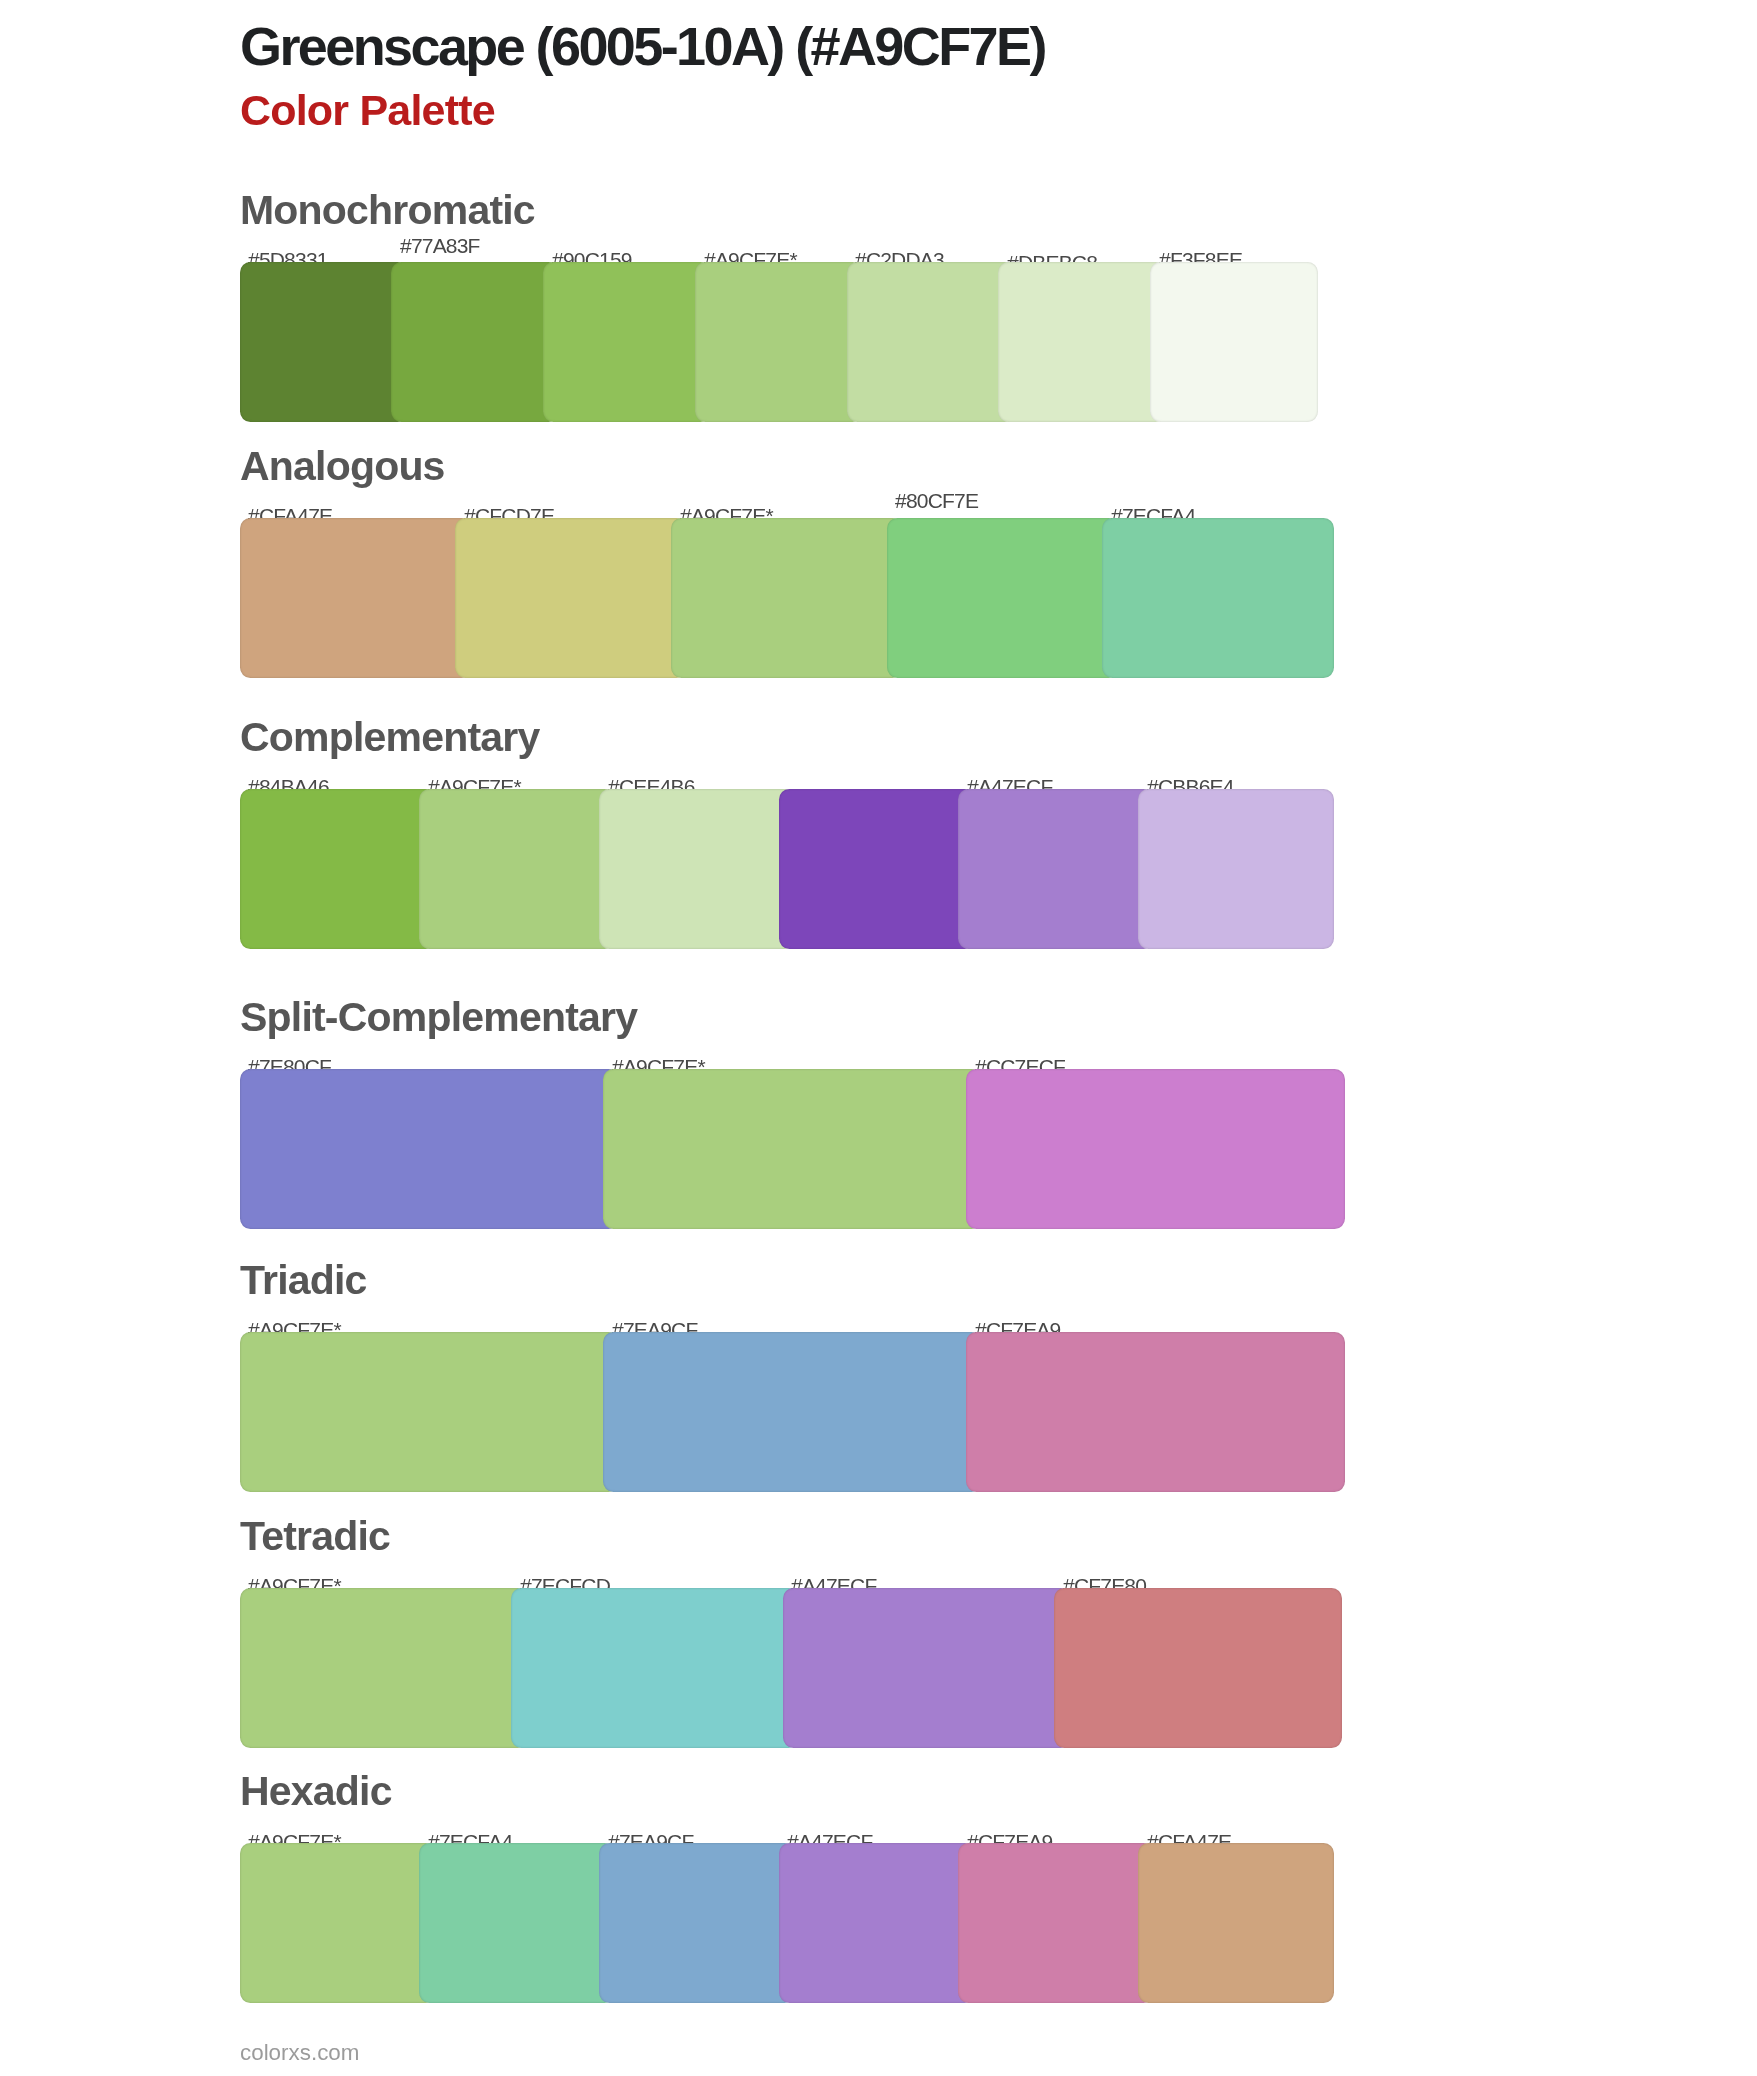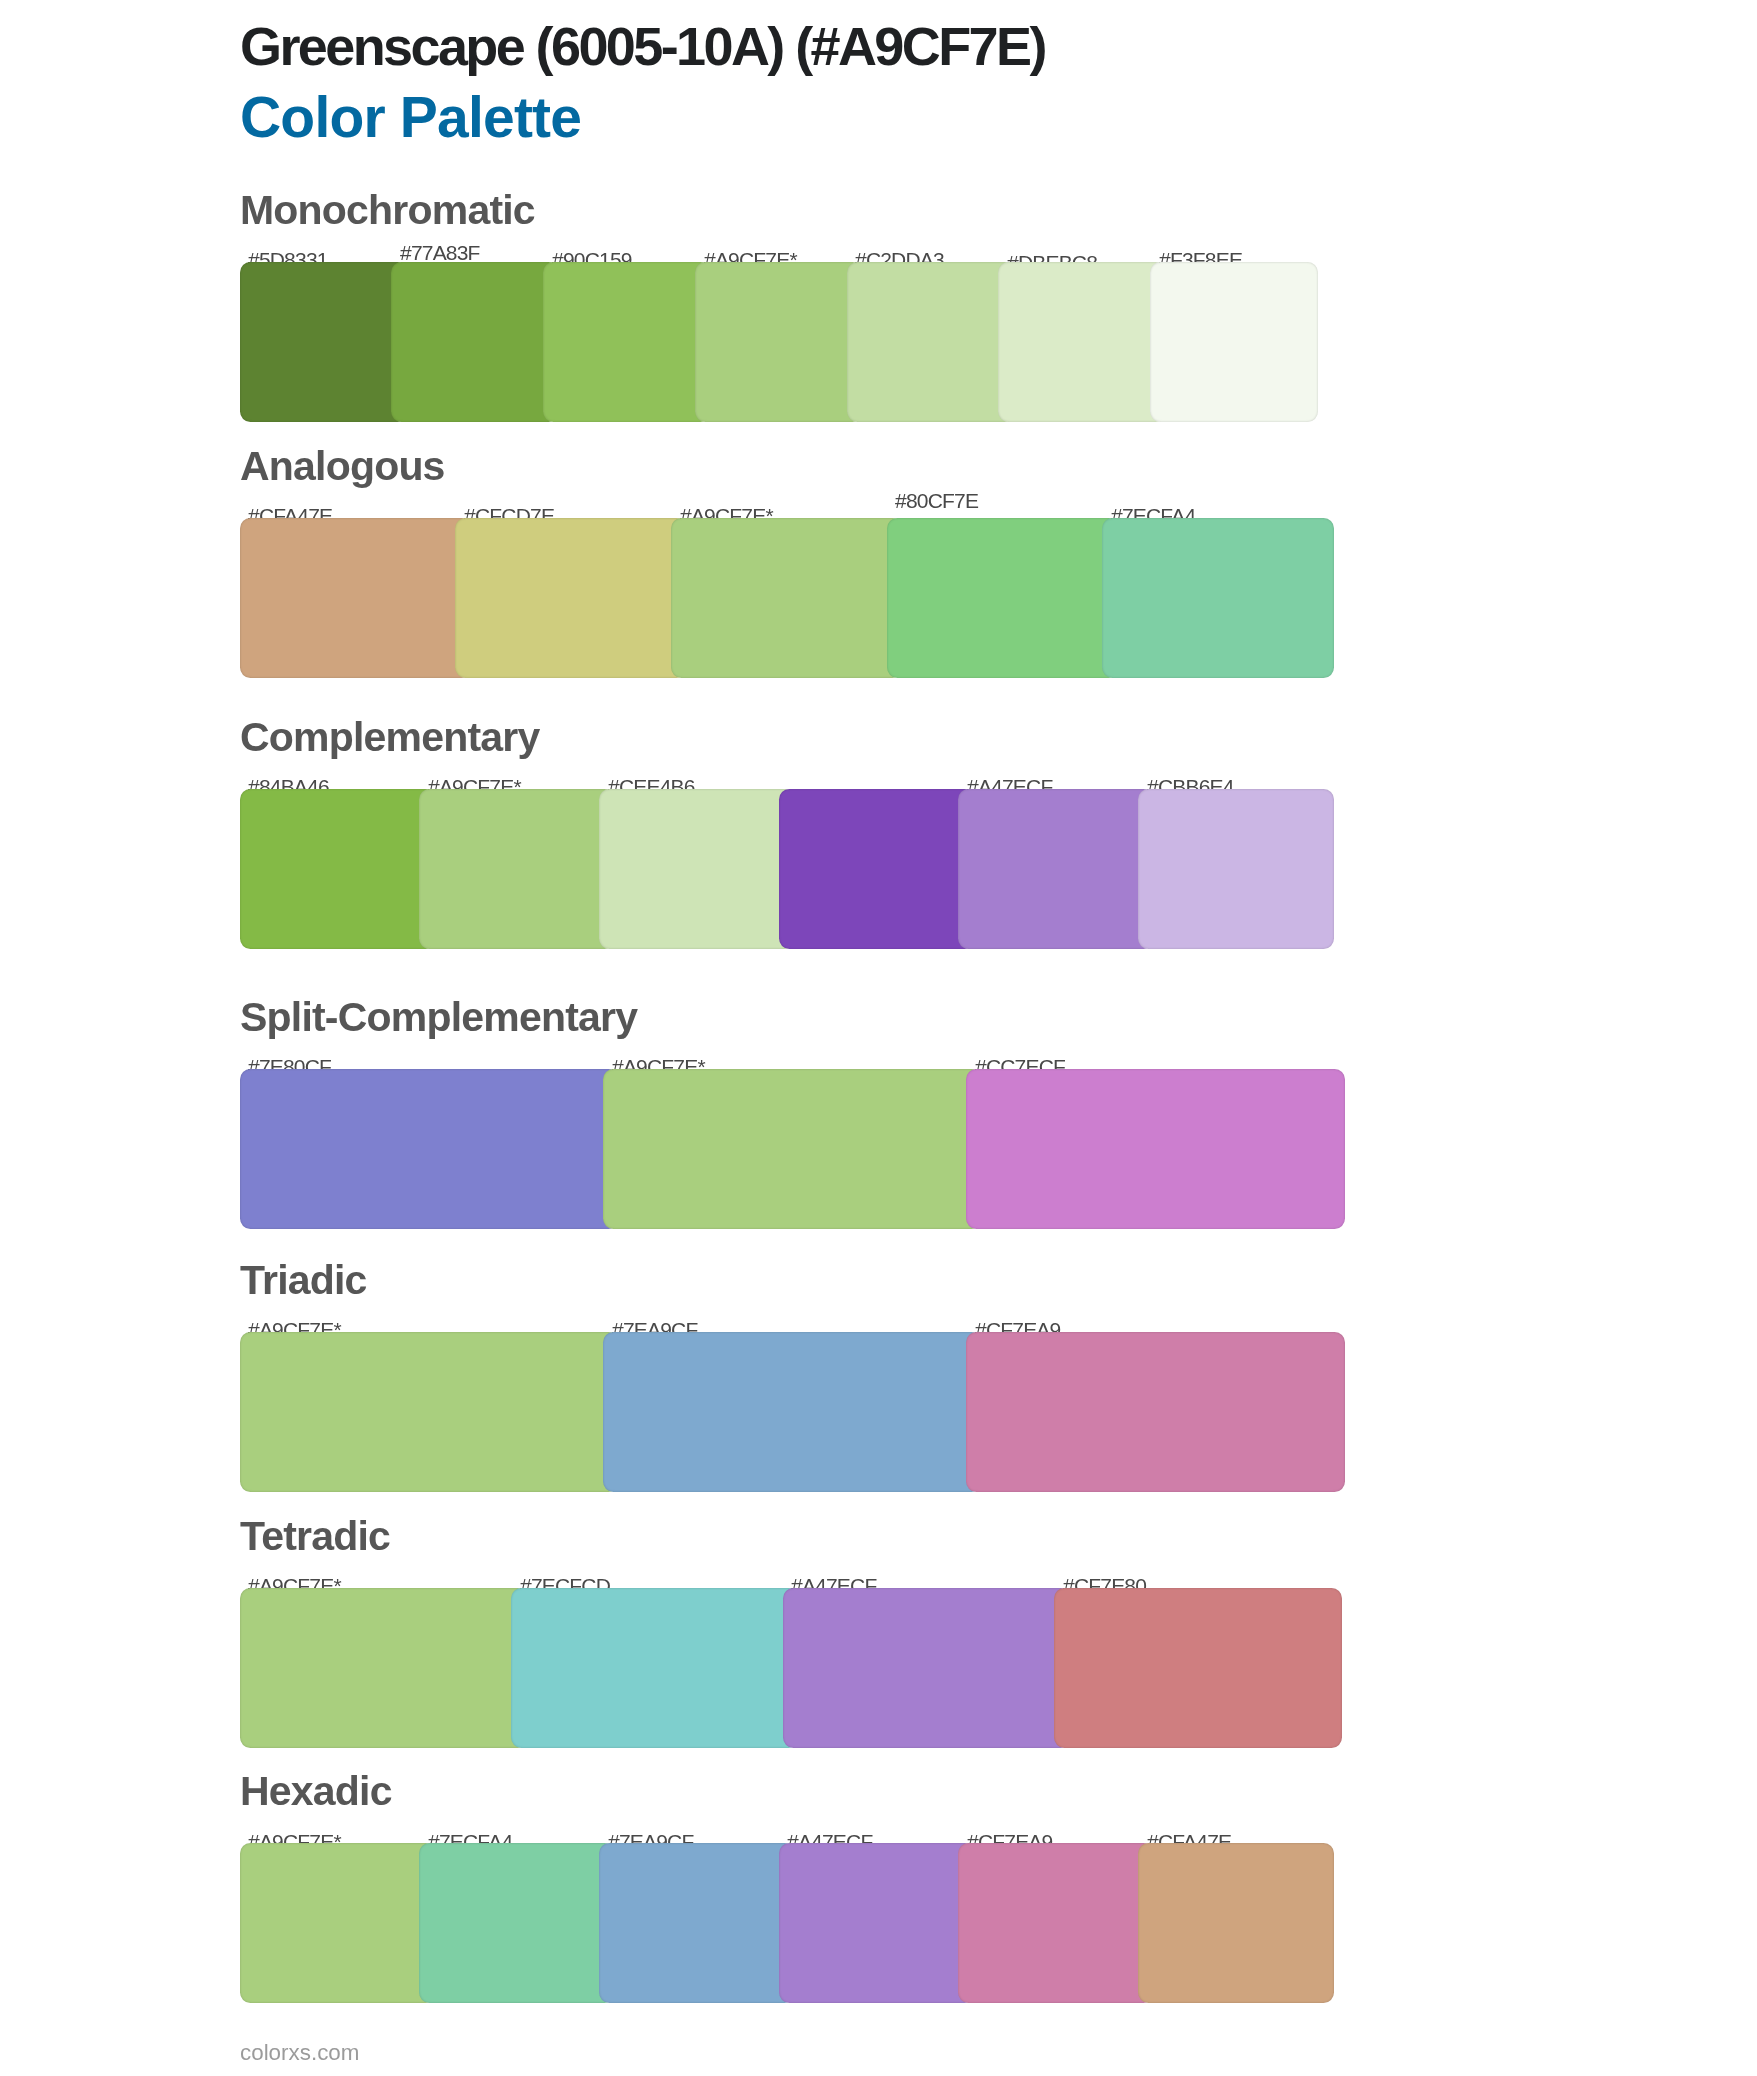--- a/index.html
+++ b/index.html
@@ -16,21 +16,21 @@
   .title, .subtitle, .section-title, .swatch-label, .footer { transform: translateZ(0); }
 
   .title-block { position:absolute; left:240px; top:0; }
   .title {
     position:absolute; left:0; top:19px; margin:0; white-space:nowrap;
     font-size:54px; font-weight:700; color:#1f2123;
     letter-spacing:-2.6px; line-height:1;
   }
   .subtitle {
     position:absolute; left:0; top:89px; margin:0; white-space:nowrap;
-    font-size:57px; font-weight:700; color:#0369a1;
+    font-size:43px; font-weight:700; color:#b91c1c;
     letter-spacing:-0.8px; line-height:1;
   }
 
   .palette-section { position:absolute; left:0; top:0; width:1757px; height:0; }
   .swatch-row { position:absolute; left:0; top:0; width:1757px; height:0; }
   .section-title {
     position:absolute; left:240px; margin:0; white-space:nowrap;
     font-size:41px; font-weight:700; color:#565656;
     letter-spacing:-0.8px; line-height:1;
   }
@@ -57,21 +57,21 @@
   <header class="title-block">
     <h1 class="title">Greenscape (6005-10A) (#A9CF7E)</h1>
     <h2 class="subtitle">Color Palette</h2>
   </header>
 
   <section class="palette-section">
     <h3 class="section-title" style="top:190px">Monochromatic</h3>
     <div class="swatch-row">
       <div class="swatch-label" style="left:240px;top:241px">#5D8331</div>
       <div class="swatch" style="left: 240px; top: 262px; width: 168px; z-index: 10; background-color: rgb(93, 131, 49);" title="#5D8331"></div>
-      <div class="swatch-label" style="left:392px;top:234px">#77A83F</div>
+      <div class="swatch-label" style="left:392px;top:227px">#77A83F</div>
       <div class="swatch" style="left: 391px; top: 262px; width: 168px; z-index: 11; background-color: rgb(119, 168, 63);" title="#77A83F"></div>
       <div class="swatch-label" style="left:544px;top:241px">#90C159</div>
       <div class="swatch" style="left: 543px; top: 262px; width: 168px; z-index: 12; background-color: rgb(144, 193, 89);" title="#90C159"></div>
       <div class="swatch-label" style="left:696px;top:241px">#A9CF7E*</div>
       <div class="swatch" style="left: 695px; top: 262px; width: 168px; z-index: 13; background-color: rgb(169, 207, 126);" title="#A9CF7E*"></div>
       <div class="swatch-label" style="left:847px;top:241px">#C2DDA3</div>
       <div class="swatch" style="left: 847px; top: 262px; width: 168px; z-index: 14; background-color: rgb(194, 221, 163);" title="#C2DDA3"></div>
       <div class="swatch-label" style="left:999px;top:244px">#DBEBC8</div>
       <div class="swatch" style="left: 998px; top: 262px; width: 168px; z-index: 15; background-color: rgb(219, 235, 200);" title="#DBEBC8"></div>
       <div class="swatch-label" style="left:1151px;top:241px">#F3F8EE</div>

